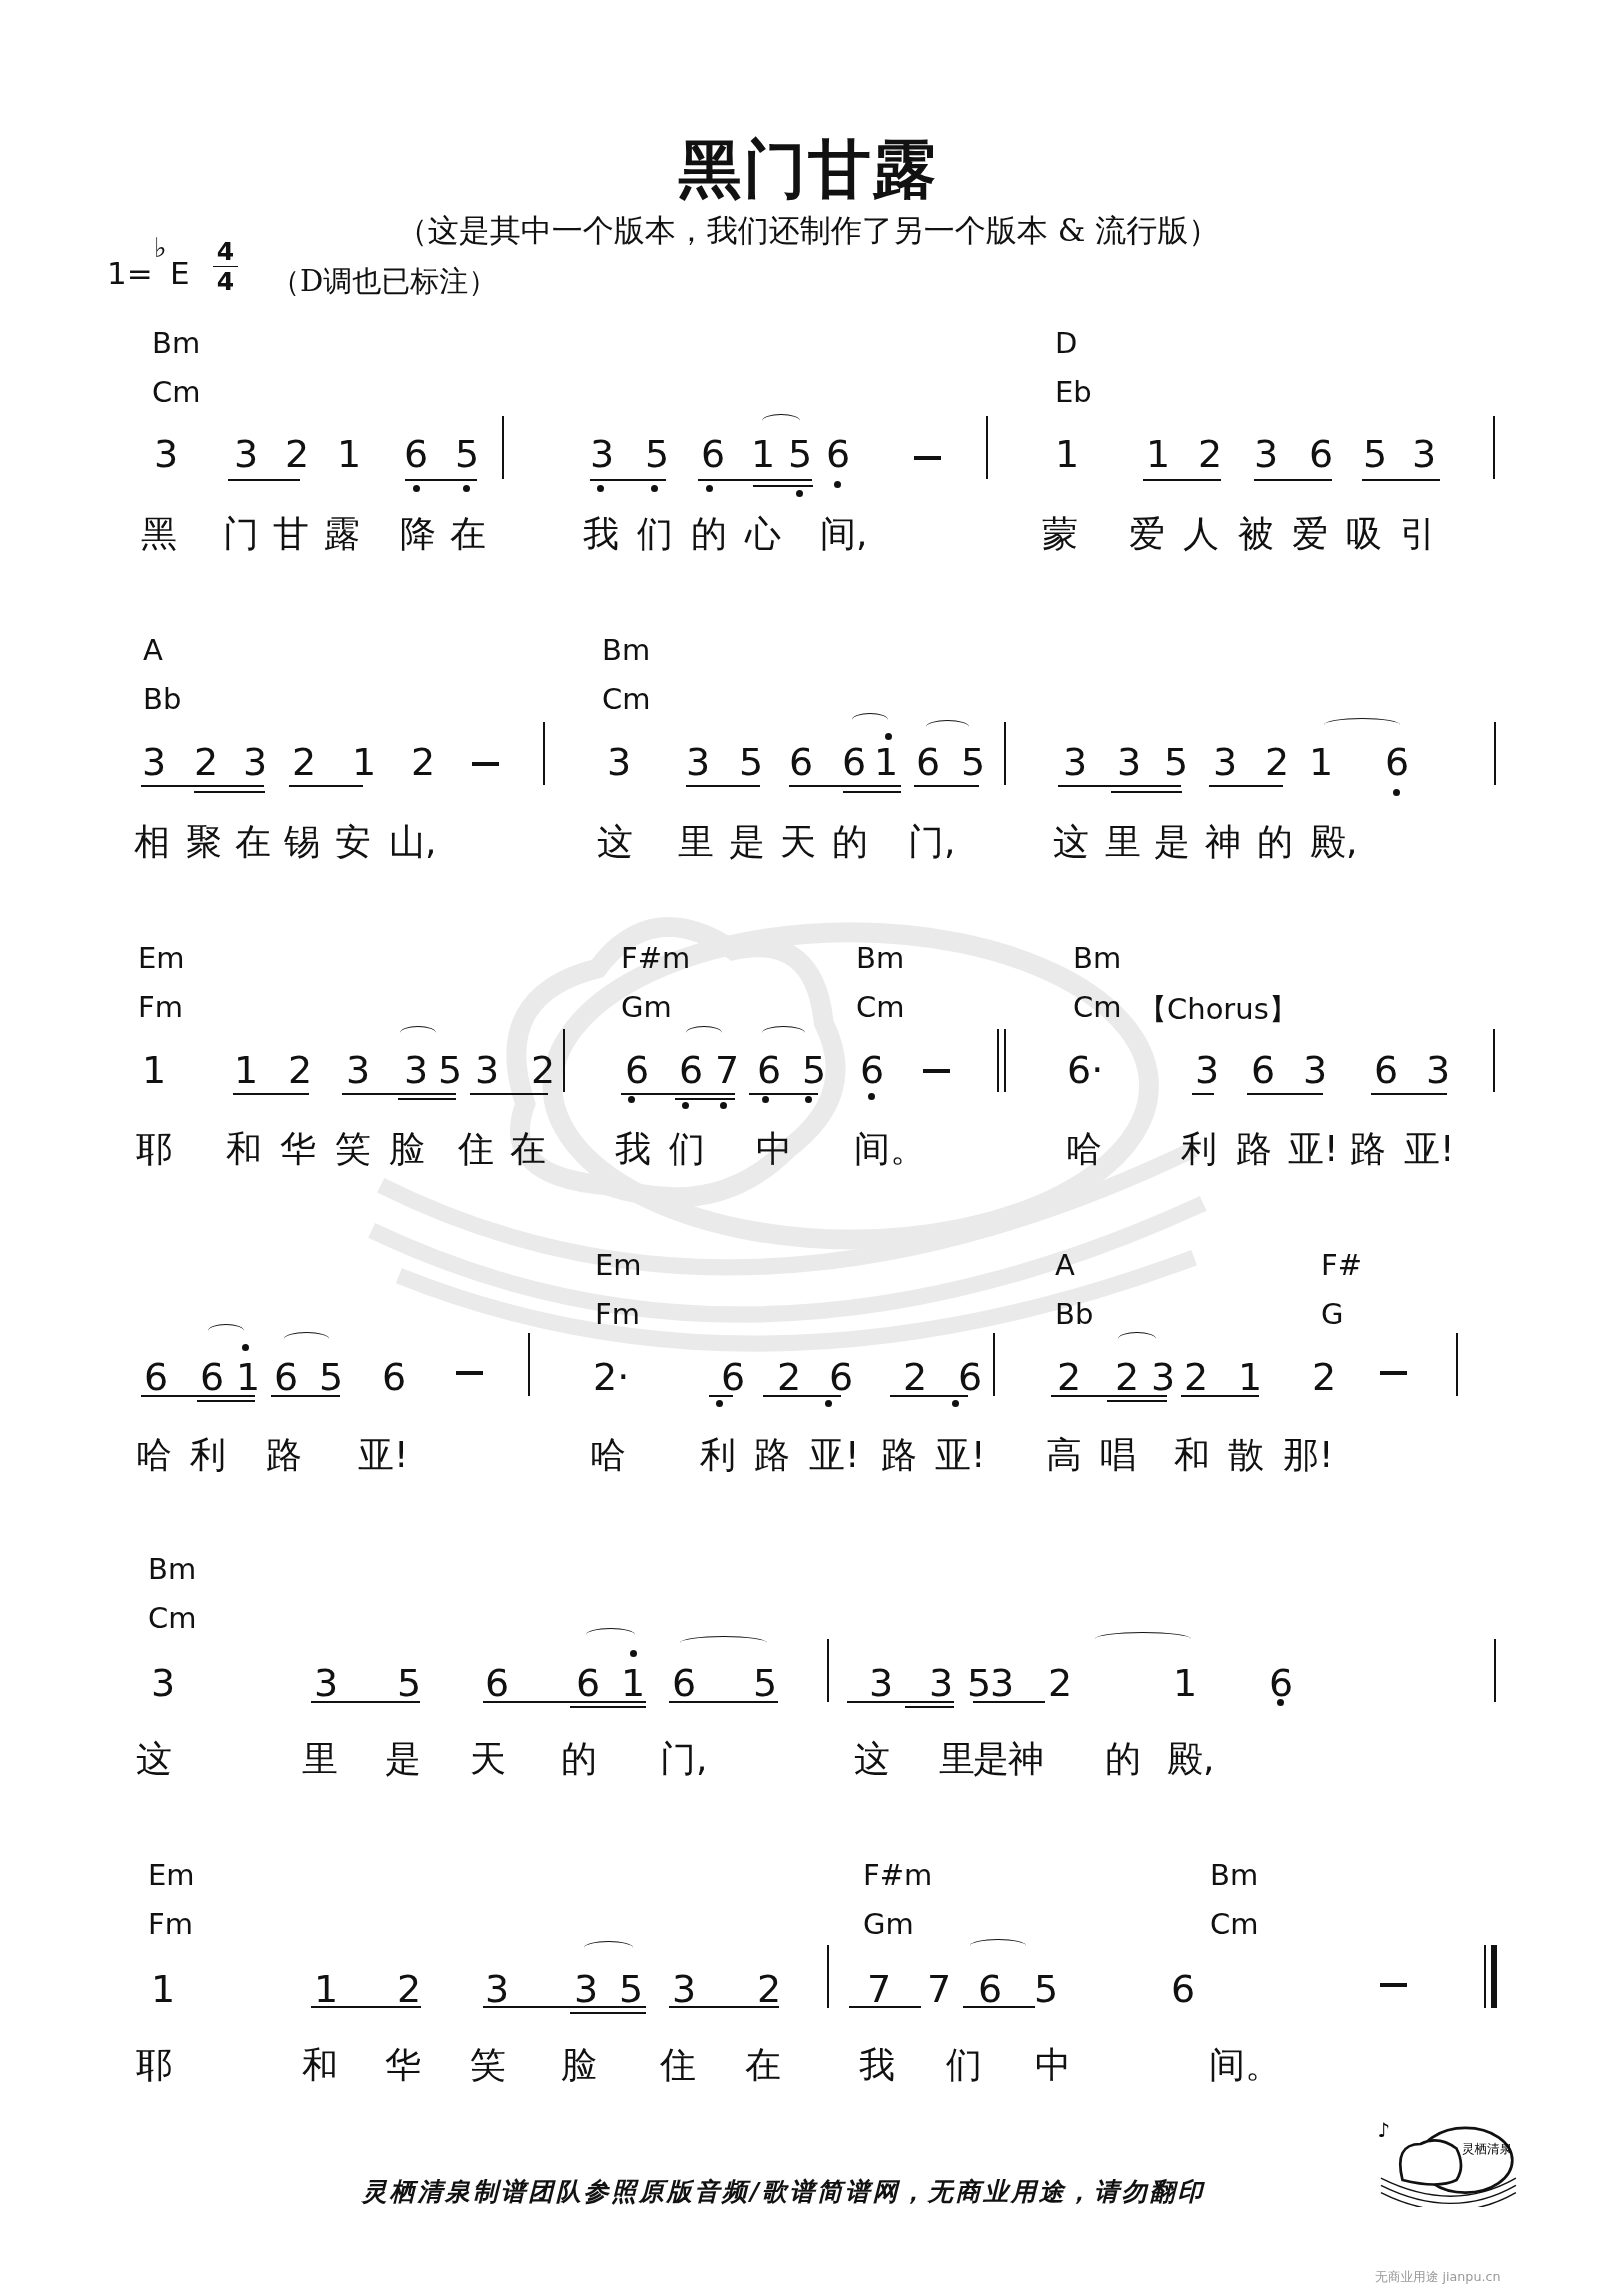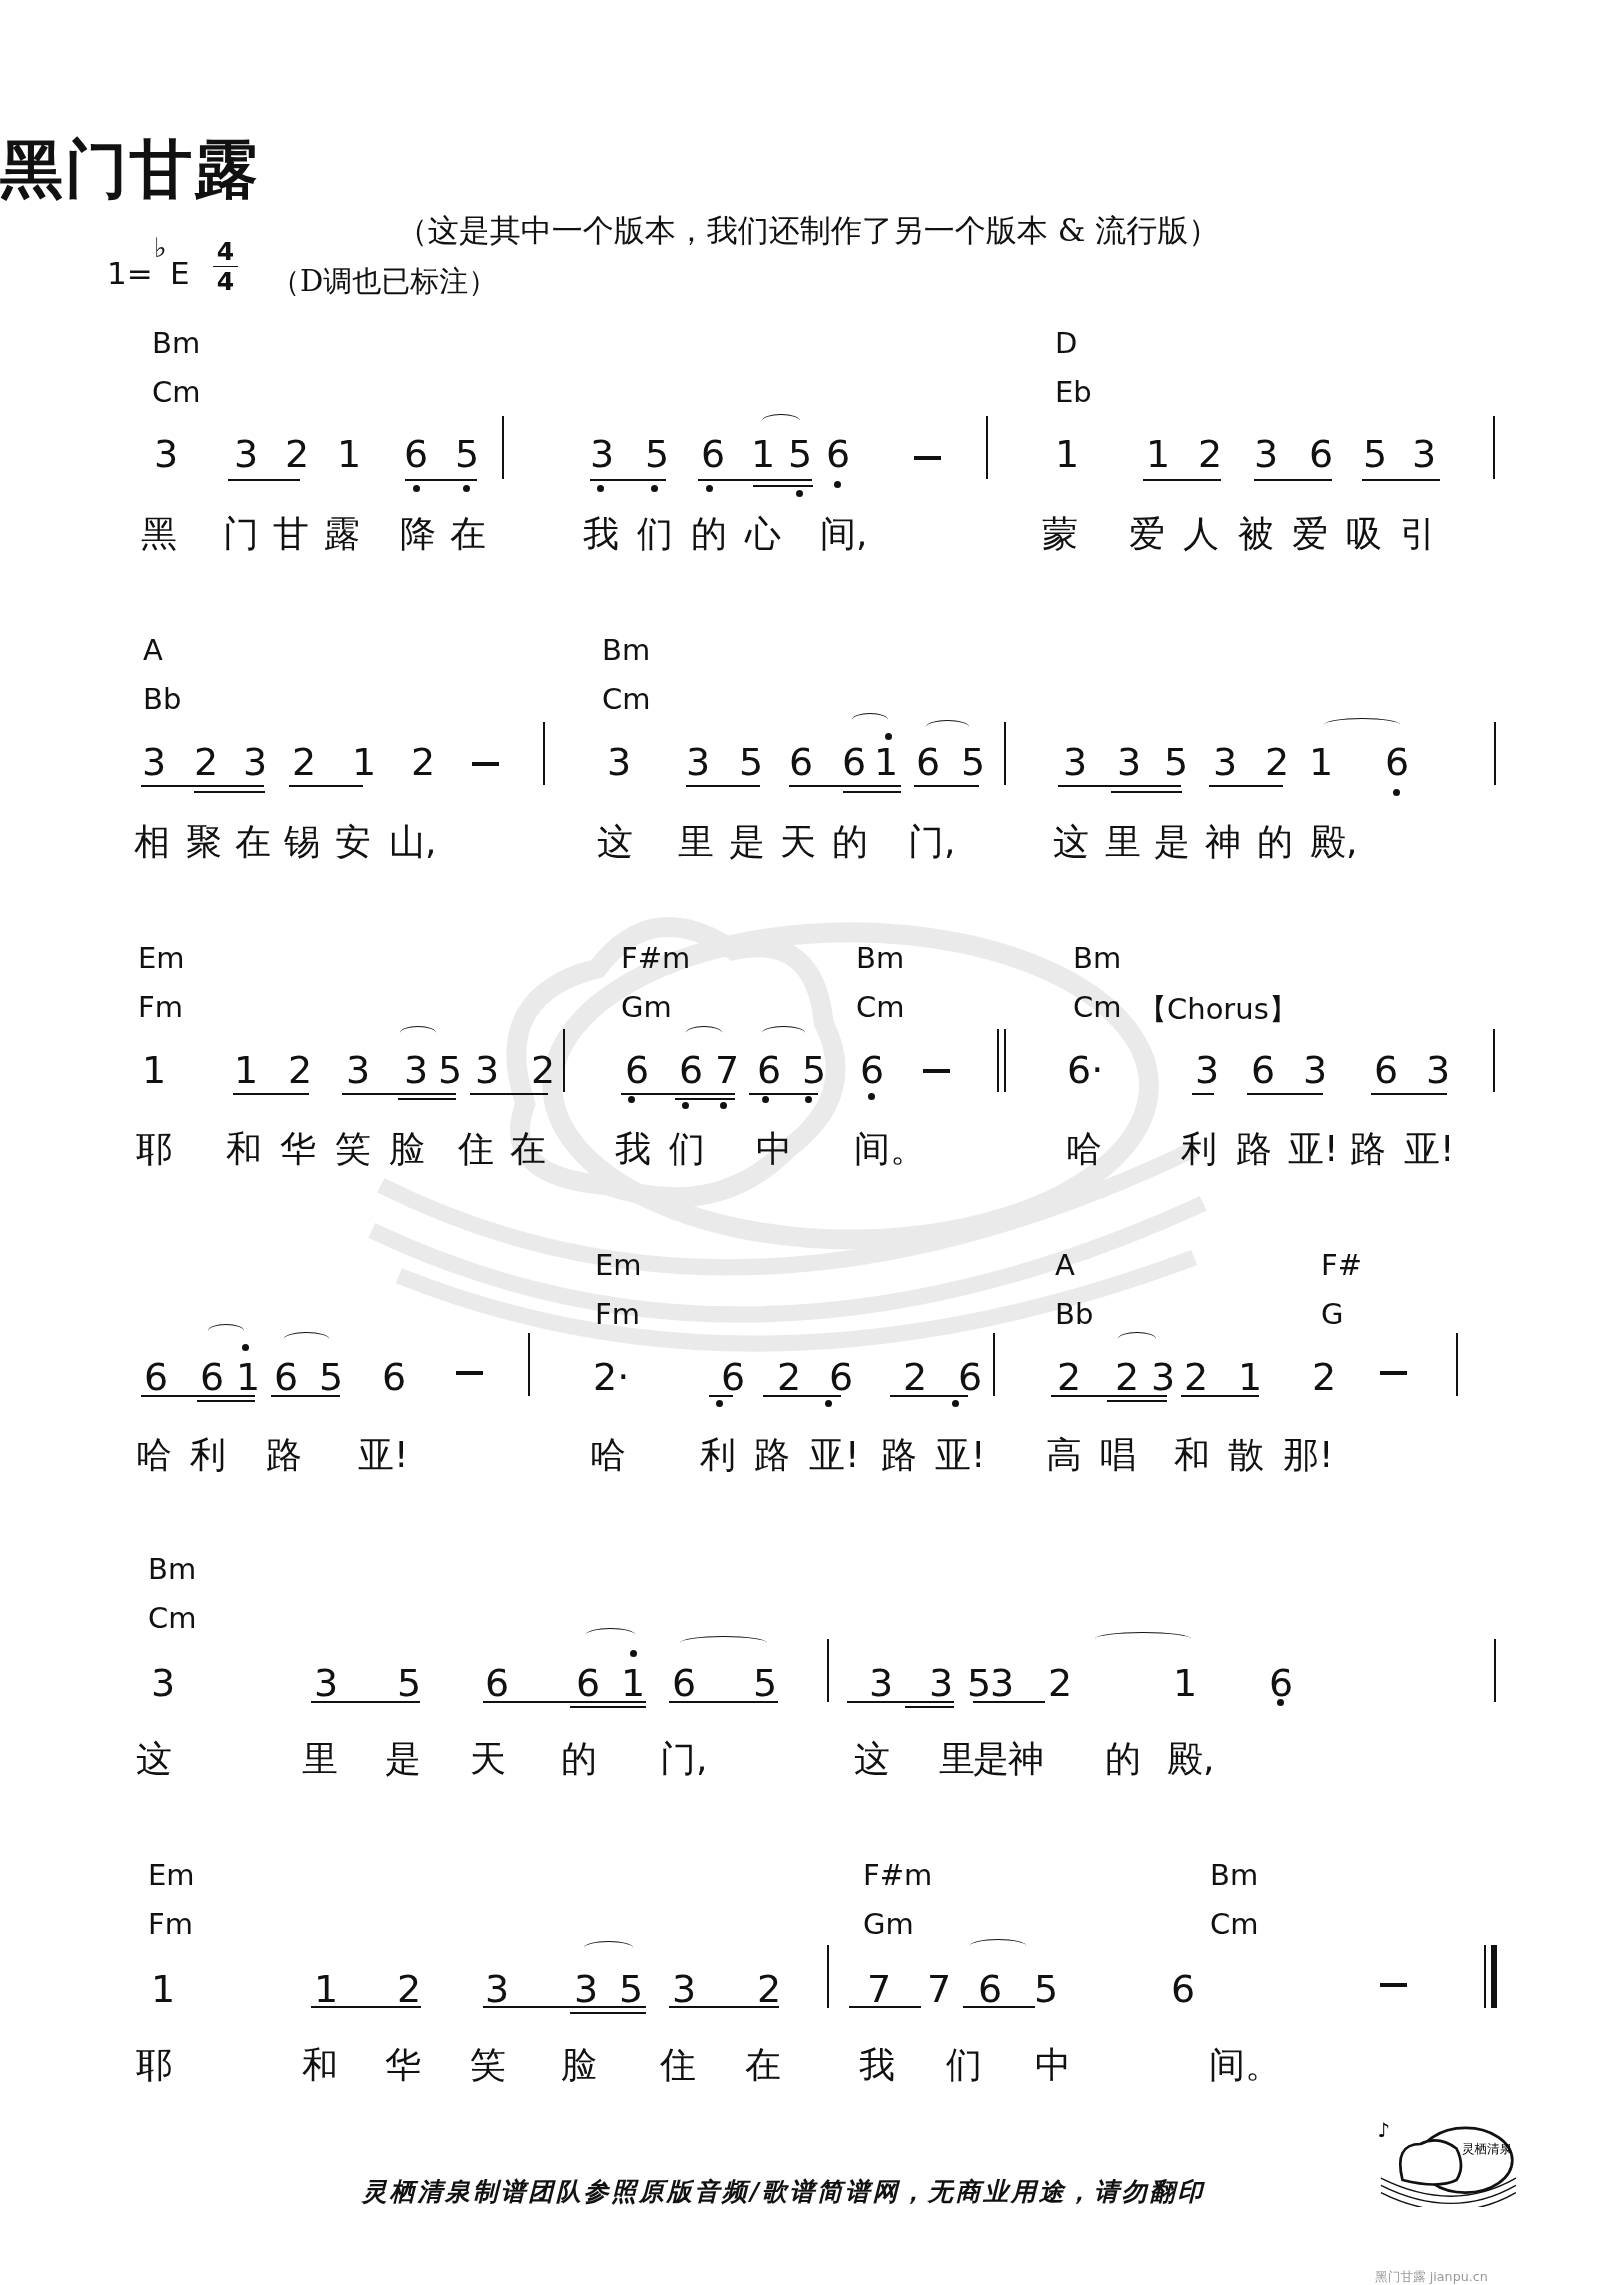--- a/index.html
+++ b/index.html
@@ -1,18 +1,18 @@
 <!DOCTYPE html>
 <html style="font-size:14.5px"><head>
 <meta charset="utf-8">
 <style>
   html,body{margin:0;padding:0;background:#fff;}
   body{width:1616px;height:2285px;position:relative;overflow:hidden;font-family:"DejaVu Sans","Liberation Sans",sans-serif;color:#111;}
   .abs{position:absolute;}
-  .title{left:0;width:1616px;top:127px;font-size:63px;font-weight:bold;letter-spacing:1.8px;}
+  .title{left:0;width:1616px;top:127px;text-align:center;font-size:63px;font-weight:bold;letter-spacing:1.8px;}
   .subtitle{left:0;width:1616px;top:210px;text-align:center;font-size:31px;font-family:"DejaVu Serif","Liberation Serif",serif;}
   .key{left:107px;top:255px;font-size:31px;}
   .key .flat{position:absolute;left:47px;top:-23.5px;font-size:27px;}
   .key .e{position:absolute;left:63px;top:0;}
   .ts{left:213px;top:239px;width:25px;text-align:center;font-size:25px;font-weight:bold;line-height:25px;}
   .ts .bar{border-top:1.8px solid #111;margin:1.8px 0;}
   .keynote{left:271px;top:262px;font-size:29px;font-family:"DejaVu Serif","Liberation Serif",serif;}
   .chord{font-size:29px;}
   .note{font-size:38px;width:36px;text-align:center;}
   .lyr{font-size:36px;font-family:"DejaVu Sans","Liberation Sans",sans-serif;}
@@ -441,14 +441,14 @@
 <div class="abs footer">灵栖清泉制谱团队参照原版音频/歌谱简谱网，无商业用途，请勿翻印</div>
 <svg class="abs" style="left:1375px;top:2117px;width:145px;height:90px" viewBox="0 0 160 100">
   <text x="2" y="22" font-size="22" font-family="DejaVu Sans, sans-serif">♪</text>
   <ellipse cx="100" cy="48" rx="52" ry="36" fill="none" stroke="#111" stroke-width="3"></ellipse>
   <path d="M30 70 q-10 -40 20 -40 q20 -10 40 5 q10 20 0 35 q-20 10 -60 0z" fill="#fff" stroke="#111" stroke-width="3"></path>
   <path d="M6 68 q80 40 150 0" fill="none" stroke="#111" stroke-width="1.5"></path>
   <path d="M6 76 q80 40 150 0" fill="none" stroke="#111" stroke-width="1.5"></path>
   <path d="M6 84 q80 40 150 0" fill="none" stroke="#111" stroke-width="1.5"></path>
   <text x="96" y="40" font-size="14" font-family="DejaVu Sans, sans-serif">灵栖清泉</text>
 </svg>
-<div class="abs wm">黑门甘露 jianpu.cn</div>
+<div class="abs wm">无商业用途 jianpu.cn</div>
 
 
 </body></html>

